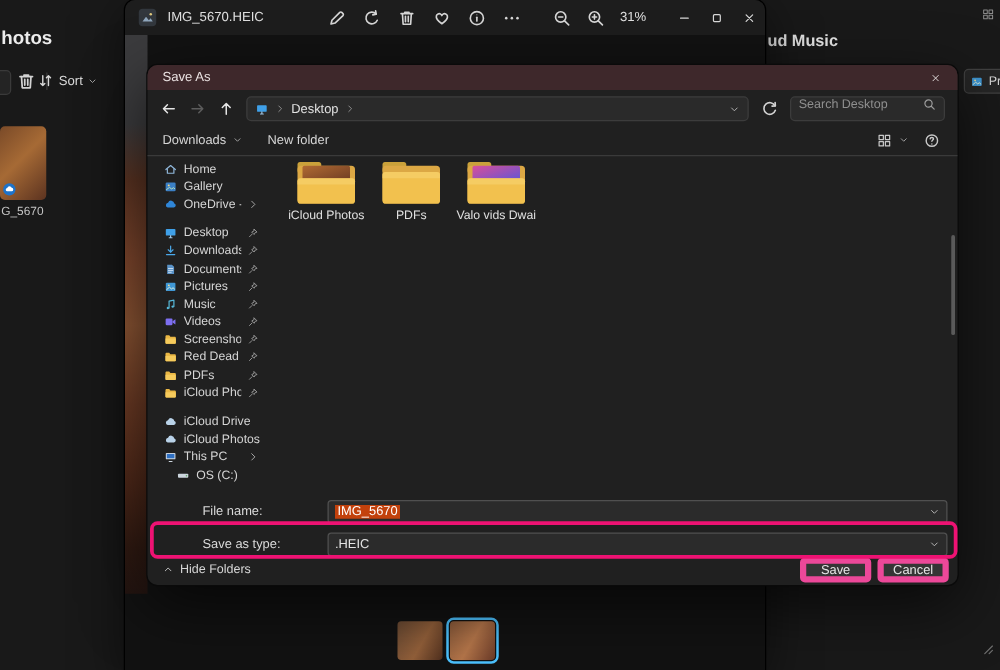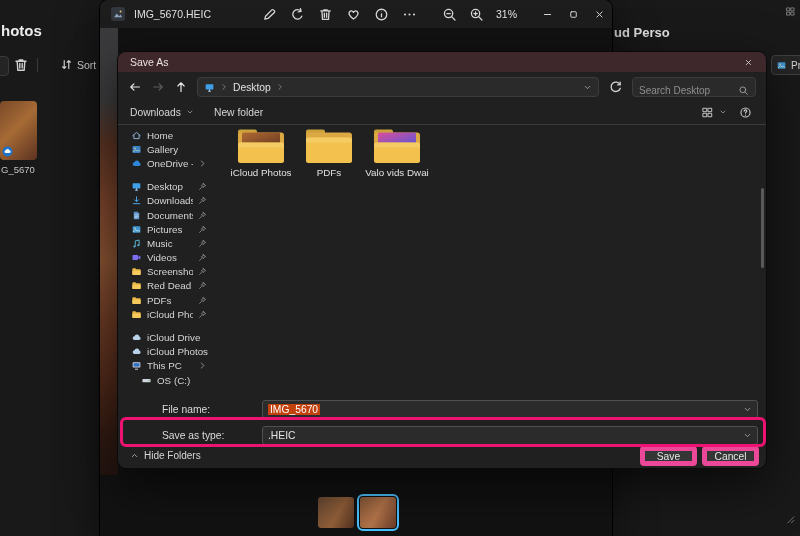--- a/index.html
+++ b/index.html
@@ -7,21 +7,21 @@
   .stage{position:relative;width:800px;height:536px;background:#191919;overflow:hidden;}
 
   .ico{display:inline-block;line-height:0;flex:none;}
   .ico svg{width:100%;height:100%;display:block;}
 
   
   .bg-left-header{position:absolute;left:1px;top:22px;font-size:15px;font-weight:700;color:#ececec;z-index:1;}
   .partial-chip{position:absolute;left:-6px;top:56px;width:13px;height:18px;border:1px solid #3a3a3a;border-radius:4px;background:#242424;z-index:1;}
   .trash-btn{position:absolute;left:13px;top:57px;width:16px;height:16px;color:#d2d2d2;z-index:1;}
   .divider-v{position:absolute;left:37px;top:58px;width:1px;height:14px;background:#3a3a3a;z-index:1;}
-  .sort-btn{position:absolute;left:60px;top:55px;height:19px;display:flex;align-items:center;gap:4px;color:#d8d8d8;font-size:10.5px;z-index:1;}
+  .sort-btn{position:absolute;left:30px;top:55px;height:19px;display:flex;align-items:center;gap:4px;color:#d8d8d8;font-size:10.5px;z-index:1;}
   .sort-btn .s1{width:13px;height:13px;}
   .sort-btn .s2{width:8px;height:8px;color:#b8b8b8;}
   .bg-thumb{position:absolute;left:0;top:101px;width:37px;height:59px;border-radius:4px;background:linear-gradient(135deg,#7a4a28,#a66a35 45%,#5c3320);z-index:1;}
   .bg-thumb-badge{position:absolute;left:2px;top:45px;width:11px;height:11px;}
   .bg-thumb-label{position:absolute;left:1px;top:164px;font-size:9.5px;color:#c4c4c4;z-index:1;}
 
   
   .bg-right-header{position:absolute;left:614px;top:25px;font-size:13px;font-weight:600;color:#e4e4e4;z-index:1;}
   .corner-icon{position:absolute;left:785px;top:6px;width:11px;height:11px;color:#8a8a8a;z-index:1;}
   .pre-btn{position:absolute;left:771px;top:55px;height:18px;width:40px;border:1px solid #414141;background:#262626;border-radius:4px;display:flex;align-items:center;gap:4px;padding:0 4px;color:#d8d8d8;font-size:10px;z-index:1;}
@@ -57,21 +57,21 @@
 
   .dlg-nav{height:26px;display:flex;align-items:center;padding:2px 10px 0;gap:9px;}
   .nav-ico{width:14px;height:14px;color:#e4e4e4;}
   .nav-ico.disabled{color:#5c5c5c;}
   .addrbar{flex:1;height:20px;background:#2a2a2a;border:1px solid #3c3c3c;border-radius:4px;display:flex;align-items:center;padding:0 6px;gap:5px;box-sizing:border-box;}
   .addr-ico{width:11px;height:11px;}
   .addr-chev{width:8px;height:8px;color:#9a9a9a;}
   .addr-text{font-size:10.3px;color:#e2e2e2;}
   .addr-caret{margin-left:auto;width:9px;height:9px;color:#b2b2b2;}
   .refresh-btn{width:15px;height:15px;color:#d2d2d2;}
-  .searchbox{width:124px;height:20px;background:#2a2a2a;border:1px solid #3c3c3c;border-radius:4px;display:flex;align-items:flex-end;padding:0 6px;gap:4px;box-sizing:border-box;}
+  .searchbox{width:124px;height:20px;background:#2a2a2a;border:1px solid #3c3c3c;border-radius:4px;display:flex;align-items:flex-start;padding:0 6px;gap:4px;box-sizing:border-box;}
   .search-text{flex:1;color:#8f8f8f;font-size:10px;white-space:nowrap;overflow:hidden;}
   .search-ico{width:11px;height:11px;color:#9c9c9c;}
 
   .dlg-toolbar{height:24px;display:flex;align-items:center;padding:0 14px 0 12px;gap:20px;border-bottom:1px solid #3a3a3a;}
   .tb-item{display:flex;align-items:center;gap:5px;color:#d6d6d6;font-size:10.3px;}
   .tb-item .ico{width:8px;height:8px;color:#b0b0b0;}
   .tb-right{margin-left:auto;display:flex;align-items:center;gap:12px;}
   .tb-right .big{width:13px;height:13px;color:#c8c8c8;}
 
   .dlg-body{position:absolute;top:71px;left:0;right:0;height:272px;display:flex;overflow:hidden;}
@@ -134,21 +134,21 @@
   <div class="bg-thumb">
     <span class="ico bg-thumb-badge">
         <svg viewBox="0 0 16 16" fill="none" stroke="currentColor" stroke-width="1.4" stroke-linecap="round" stroke-linejoin="round">
           <circle cx="8" cy="8" r="7.2" fill="#1e73c9" stroke="none"></circle>
           <path d="M5.2 10.2a2 2 0 0 1 .3-3.9 2.7 2.7 0 0 1 5.2-.1 1.8 1.8 0 0 1-.3 4z" fill="#fff" stroke="none"></path>
         </svg>
       </span>
   </div>
   <div class="bg-thumb-label">G_5670</div>
 
-  <div class="bg-right-header">ud Perso</div>
+  <div class="bg-right-header">ud Music</div>
   <span class="ico corner-icon">
       <svg viewBox="0 0 16 16" fill="none" stroke="currentColor" stroke-width="1.2" stroke-linecap="round" stroke-linejoin="round">
         <rect x="2.8" y="2.8" width="4.2" height="4.2"></rect>
         <rect x="9" y="2.8" width="4.2" height="4.2"></rect>
         <rect x="2.8" y="9" width="4.2" height="4.2"></rect>
         <rect x="9" y="9" width="4.2" height="4.2"></rect>
       </svg>
     </span>
   <div class="pre-btn">
     <span class="ico">

